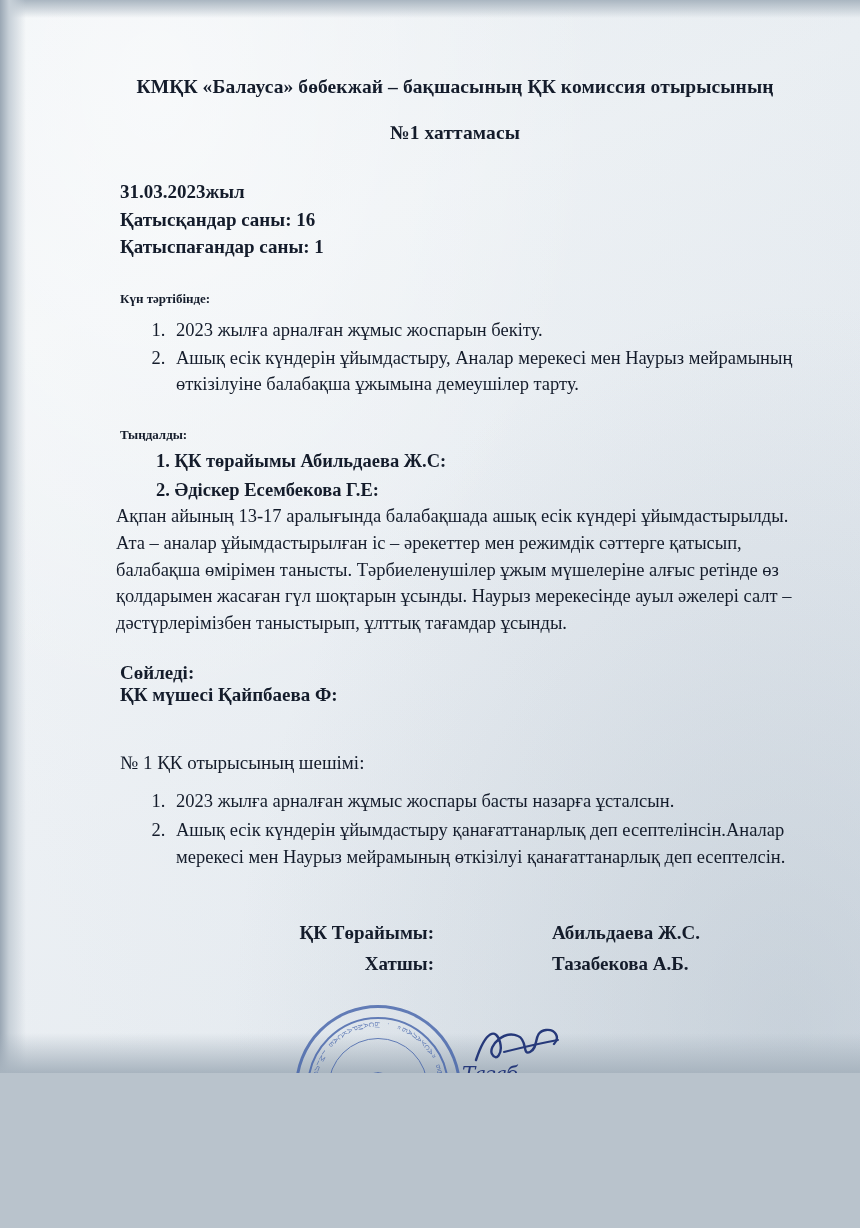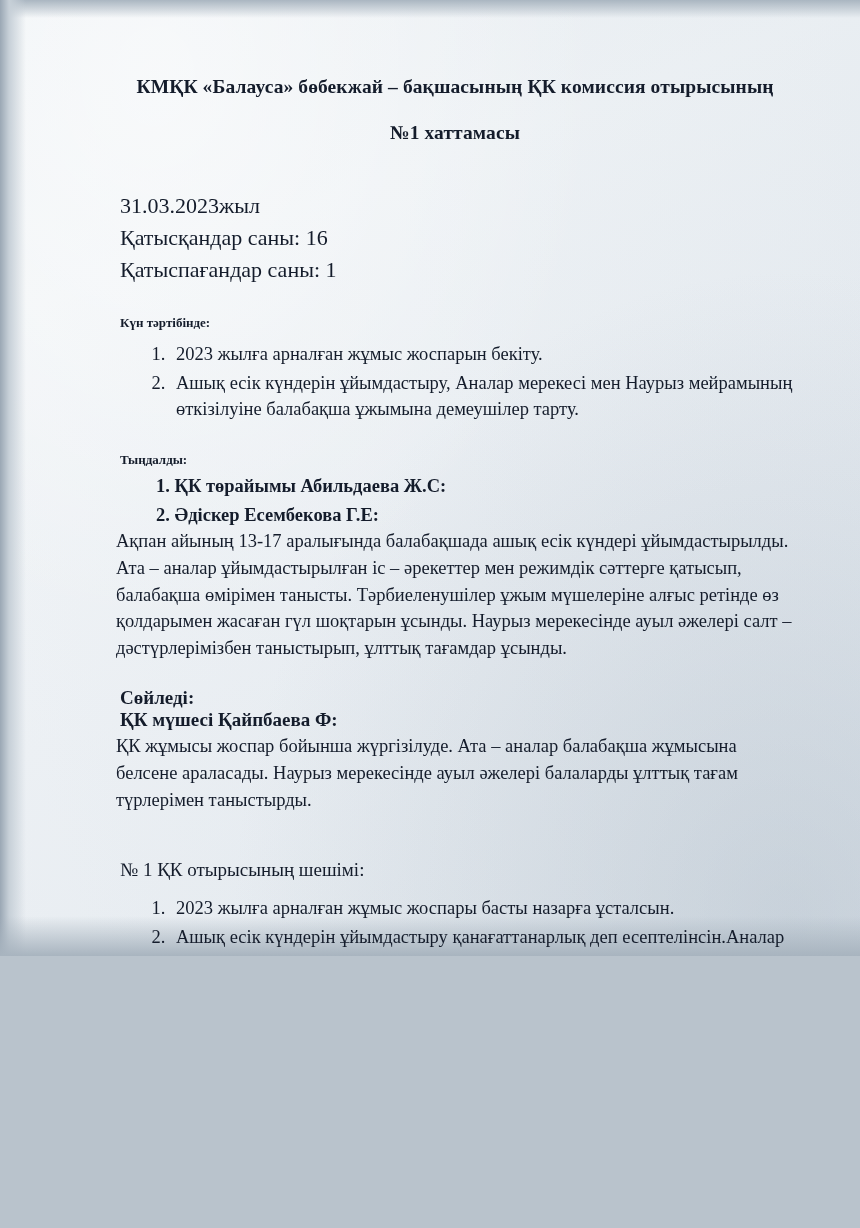--- a/index.html
+++ b/index.html
@@ -9,21 +9,21 @@
   body {
     width: 860px;
     height: 1228px;
     background: #b9c3cc;
     font-family: "Liberation Serif", serif;
     overflow: hidden;
   }
   .page {
     position: relative;
     width: 860px;
-    height: 956px;
+    height: 1073px;
     background: linear-gradient(160deg, #e9eef2 0%, #eef2f5 25%, #e7ecf1 60%, #dfe6ec 100%);
     box-sizing: border-box;
     overflow: hidden;
   }
   
   .page::before {
     content: "";
     position: absolute;
     inset: 0;
     background:
@@ -65,23 +65,23 @@
     font-size: 19.5px;
     line-height: 1.55;
     letter-spacing: 0.1px;
     margin: 0 0 0 0;
   }
   .doc-title .line2 {
     display: block;
     margin-top: 16px;
   }
   .meta {
-    margin-top: 42px;
-    font-weight: normal;
-    font-size: 22px;
+    margin-top: 30px;
+    font-weight: bold;
+    font-size: 19px;
     line-height: 1.44;
     padding-left: 8px;
   }
   .section-heading {
     font-weight: bold;
     font-size: 13px;
     padding-left: 8px;
     margin-top: 30px;
   }
   ol.agenda {
@@ -249,21 +249,20 @@
       <li>Ашық есік күндерін ұйымдастыру, Аналар мерекесі мен Наурыз мейрамының өткізілуіне балабақша ұжымына демеушілер тарту.</li>
     </ol>
 
     <div class="section-heading">Тыңдалды:</div>
     <div class="sub-num">1.  ҚК төрайымы Абильдаева Ж.С:</div>
     <div class="sub-num">2.  Әдіскер Есембекова Г.Е:</div>
     <div class="para">Ақпан айының 13-17 аралығында балабақшада ашық есік күндері ұйымдастырылды. Ата – аналар ұйымдастырылған іс – әрекеттер мен режимдік сәттерге қатысып, балабақша өмірімен танысты. Тәрбиеленушілер ұжым мүшелеріне алғыс ретінде өз қолдарымен жасаған гүл шоқтарын ұсынды. Наурыз мерекесінде ауыл әжелері  салт – дәстүрлерімізбен таныстырып, ұлттық тағамдар ұсынды.</div>
 
     <div class="bold-line block-gap">Сөйледі:</div>
     <div class="bold-line">ҚК мүшесі Қайпбаева Ф:</div>
-    <div class="para">ҚК жұмысы жоспар бойынша жүргізілуде. Ата – аналар балабақша жұмысына белсене араласады. Наурыз мерекесінде ауыл әжелері балаларды ұлттық тағам түрлерімен таныстырды.</div>
 
     <div class="decision-heading">№ 1 ҚК отырысының шешімі:</div>
     <ol class="decisions">
       <li>2023 жылға арналған жұмыс жоспары басты назарға ұсталсын.</li>
       <li>Ашық есік күндерін ұйымдастыру қанағаттанарлық деп есептелінсін.Аналар мерекесі мен Наурыз мейрамының өткізілуі қанағаттанарлық деп есептелсін.</li>
     </ol>
 
     <div class="signatures">
       <div class="sig-row">
         <span class="sig-role">ҚК Төрайымы:</span>

